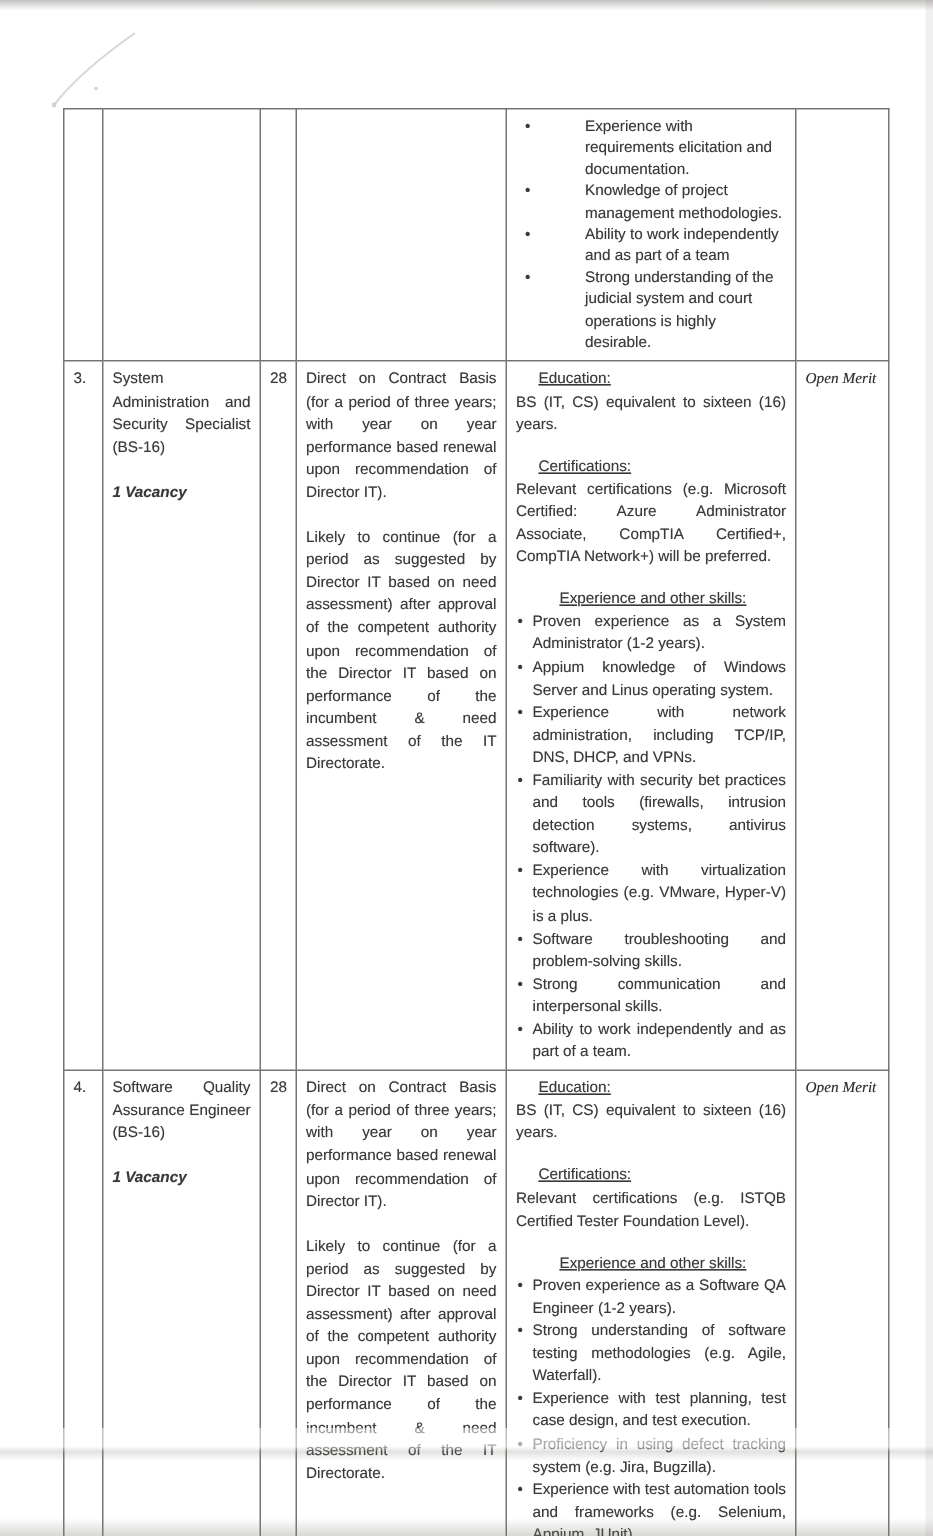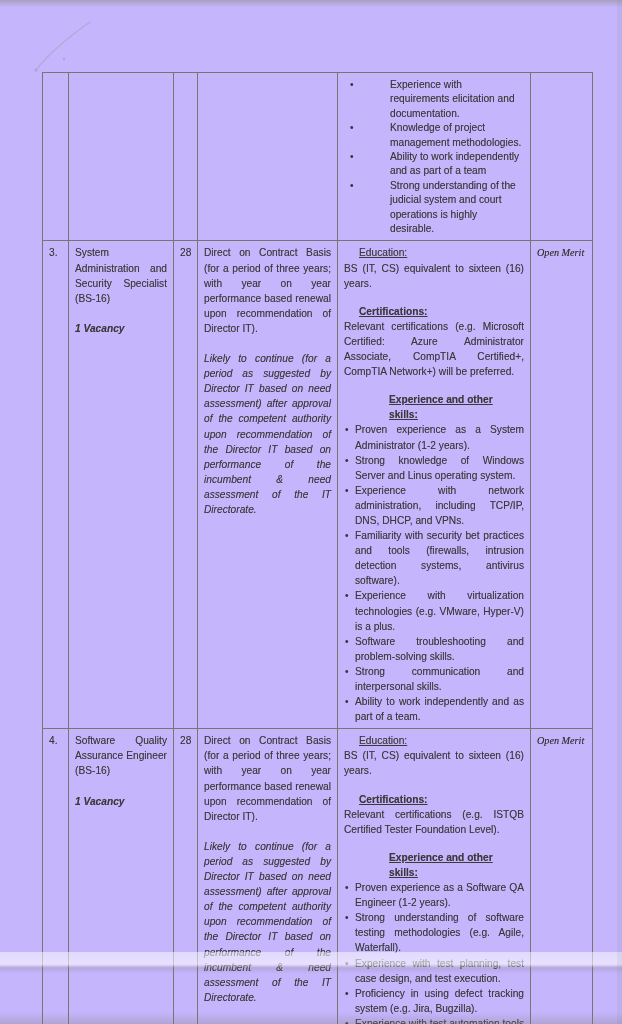--- a/index.html
+++ b/index.html
@@ -1,18 +1,18 @@
 <!DOCTYPE html>
 <html><head>
 <meta charset="utf-8">
 <style>
   html, body { margin:0; padding:0; background:#e9e7e4; }
   .page {
     position:relative; width:622px; height:1024px;
-    background:#c4b5fd; overflow:hidden;
+    background:#ffffff; overflow:hidden;
     font-family:"Liberation Sans", sans-serif;
     color:#3a3937;
   }
   
   .band-top { position:absolute; left:0; top:0; width:100%; height:7px;
     background:linear-gradient(to bottom, rgba(145,142,138,.55), rgba(241,239,236,0)); }
   .band-streak { position:absolute; left:0; top:952px; width:100%; height:22px;
     background:linear-gradient(to bottom, rgba(255,255,255,.5), rgba(255,255,255,.6) 55%, rgba(125,122,117,.22) 72%, rgba(0,0,0,0)); }
   .band-bottom { position:absolute; left:0; bottom:0; width:100%; height:12px;
     background:linear-gradient(to top, rgba(128,125,120,.30), rgba(0,0,0,0)); }
@@ -41,25 +41,25 @@
   td.c-det { padding-left:8px; padding-right:8px; text-align:justify; }
   td.c-edu { padding-left:7px; padding-right:7px; font-size:9.9px; line-height:13.4px; }
   td.c-quota {
     font-family:"Liberation Serif", serif; font-size:12.4px; line-height:15.5px;
     color:#2f2e2c; padding-left:7px; padding-top:5px;font-style:italic;
   }
 
   .pos-title { margin:0; }
   .vacancy { margin-top:15px; font-weight:bold;font-style:italic; }
   .para { margin:0; }
-  .para + .para { margin-top:15px;font-style:italic; }
+  .para + .para { margin-top:15px; }
 
   .uh { text-decoration:underline; text-underline-offset:1px;padding-left:15px; }
-  .edu-gap { margin-top:13px;font-weight:bold; }
-  .skills-h { margin-left:30px; }
+  .edu-gap { margin-top:13px; }
+  .skills-h { margin-left:14px; }
 
   ul.skills { margin:0; padding:0; list-style:none; }
   ul.skills li { position:relative; padding-left:11px; text-align:justify; }
   ul.skills li::before { content:"\2022"; position:absolute; left:1px; top:0; }
 
   ul.cont-list { margin:1px 0 0 0; padding:0; list-style:none;
     font-size:10.2px; line-height:14.4px; text-align:left; }
   ul.cont-list li { position:relative; padding-left:46px; margin:0; }
   ul.cont-list li::before { content:"\2022"; position:absolute; left:6px; top:0; }
 </style>
@@ -114,21 +114,21 @@
           <div class="para">Likely to continue (for a period as suggested by Director IT based on need assessment) after approval of the competent authority upon recommendation of the Director IT based on performance of the incumbent &amp; need assessment of the IT Directorate.</div>
         </td>
         <td class="c-edu">
           <div class="uh">Education:</div>
           <div style="text-align:justify">BS (IT, CS) equivalent to sixteen (16) years.</div>
           <div class="uh edu-gap">Certifications:</div>
           <div style="text-align:justify">Relevant certifications (e.g. Microsoft Certified: Azure Administrator Associate, CompTIA Certified+, CompTIA Network+) will be preferred.</div>
           <div class="uh edu-gap skills-h">Experience and other skills:</div>
           <ul class="skills">
             <li>Proven experience as a System Administrator (1-2 years).</li>
-            <li>Strong knowledge of Windows Server and Linus operating system.</li>
+            <li>Appium knowledge of Windows Server and Linus operating system.</li>
             <li>Experience with network administration, including TCP/IP, DNS, DHCP, and VPNs.</li>
             <li>Familiarity with security bet practices and tools (firewalls, intrusion detection systems, antivirus software).</li>
             <li>Experience with virtualization technologies (e.g. VMware, Hyper-V) is a plus.</li>
             <li>Software troubleshooting and problem-solving skills.</li>
             <li>Strong communication and interpersonal skills.</li>
             <li>Ability to work independently and as part of a team.</li>
           </ul>
         </td>
         <td class="c-quota">Open Merit</td>
       </tr>

